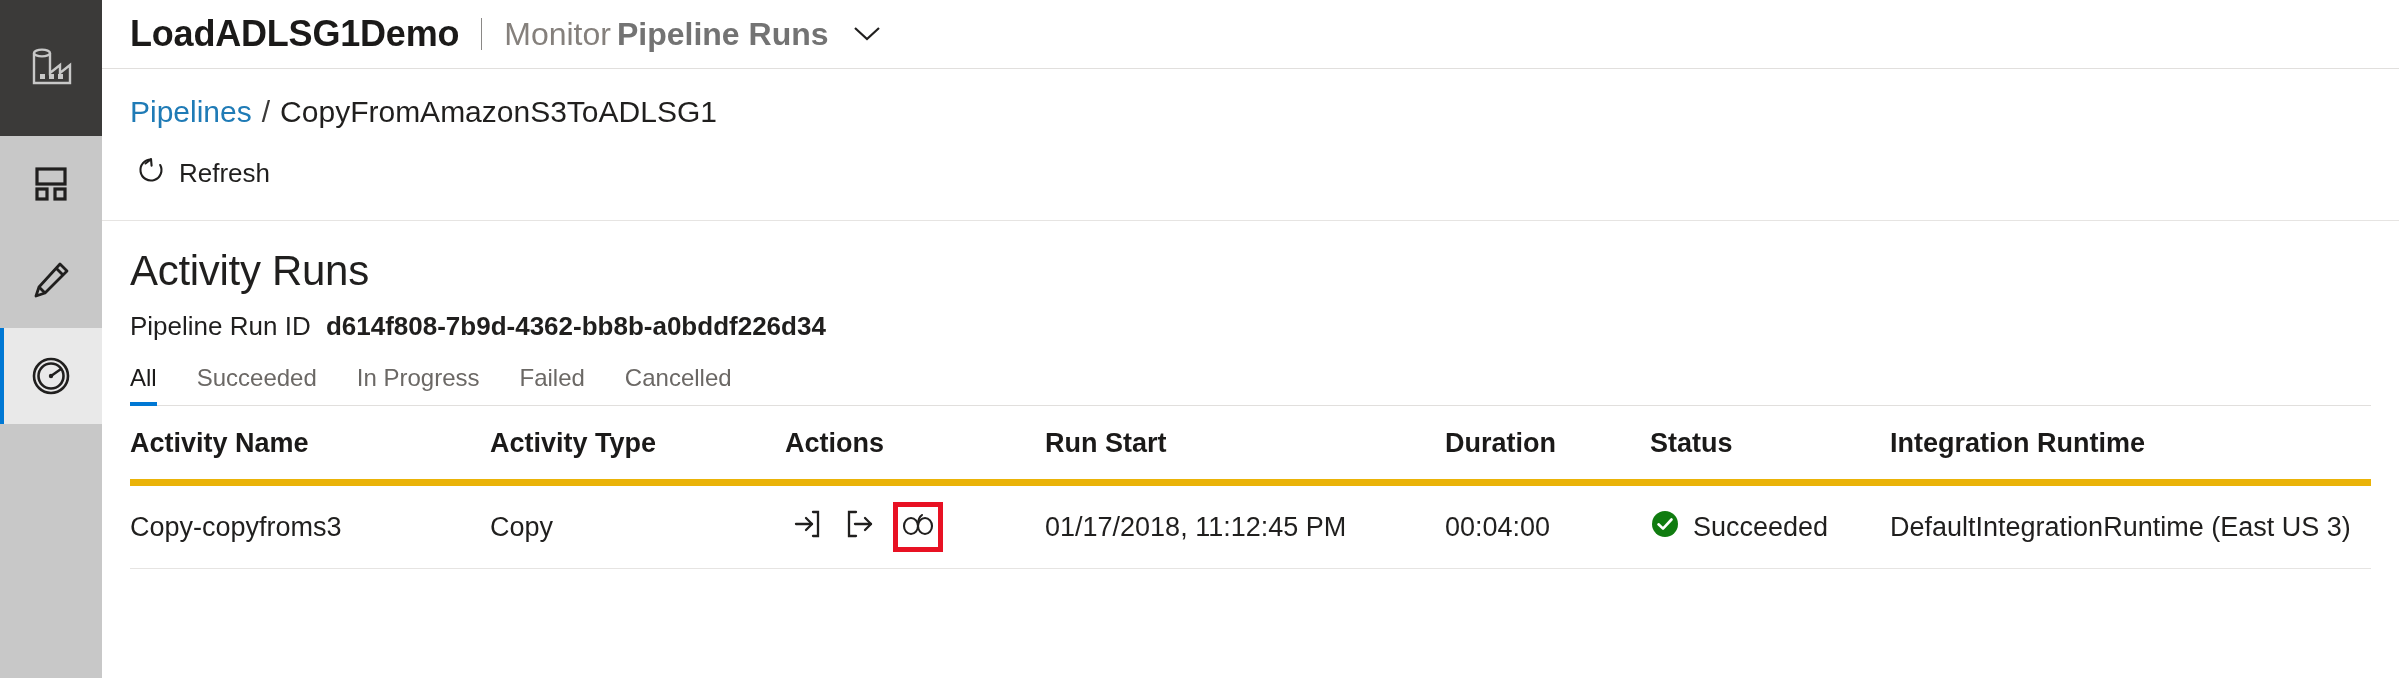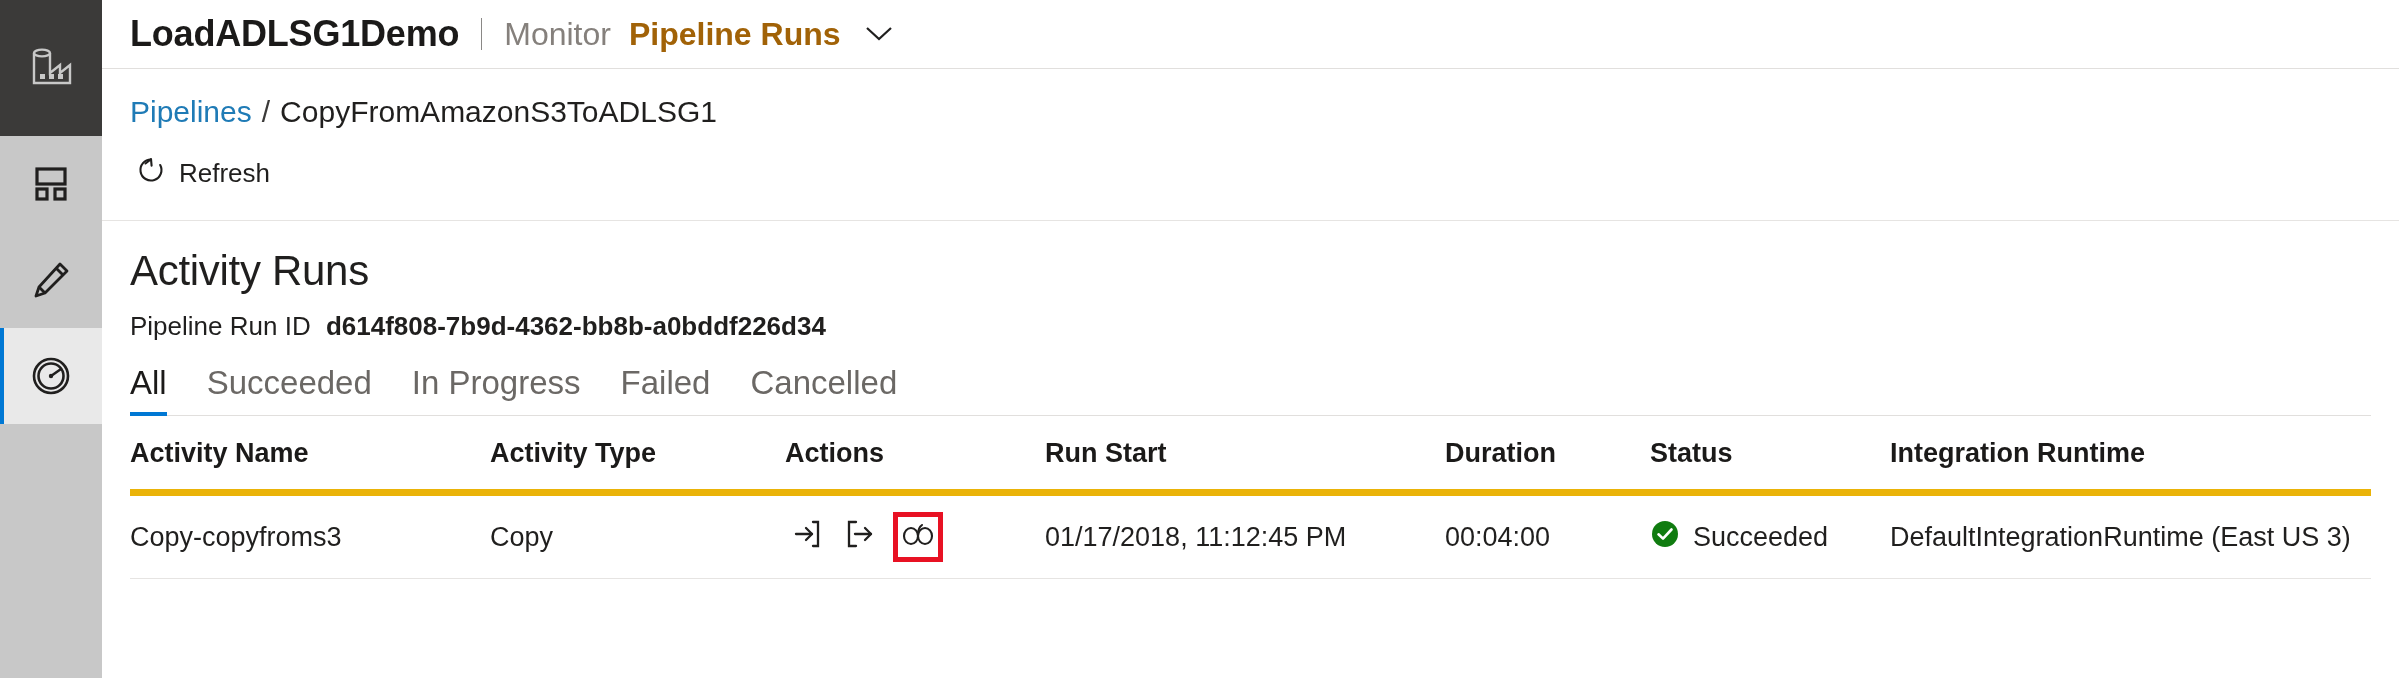--- a/index.html
+++ b/index.html
@@ -91,22 +91,22 @@
   }
   .topbar-section {
     font-size: 32px;
     color: #85807c;
     font-weight: 400;
     white-space: nowrap;
   }
   .topbar-page {
     font-size: 32px;
     font-weight: 700;
-    color: #a16207;
-    margin-left: 18px;
+    color: #737373;
+    margin-left: 6px;
     white-space: nowrap;
     display: flex;
     align-items: center;
     gap: 24px;
     cursor: pointer;
   }
   .chevron svg { display: block; }
 
   .hr {
     height: 1px;
@@ -180,21 +180,21 @@
 
   
   .tabs {
     display: flex;
     align-items: flex-end;
     gap: 0;
     margin-top: 22px;
     position: relative;
   }
   .tab {
-    font-size: 33px;
+    font-size: 24px;
     color: #6b6865;
     padding: 0 0 14px 0;
     margin-right: 40px;
     cursor: pointer;
     position: relative;
     white-space: nowrap;
   }
   .tab.active {
     color: #1b1a19;
   }

